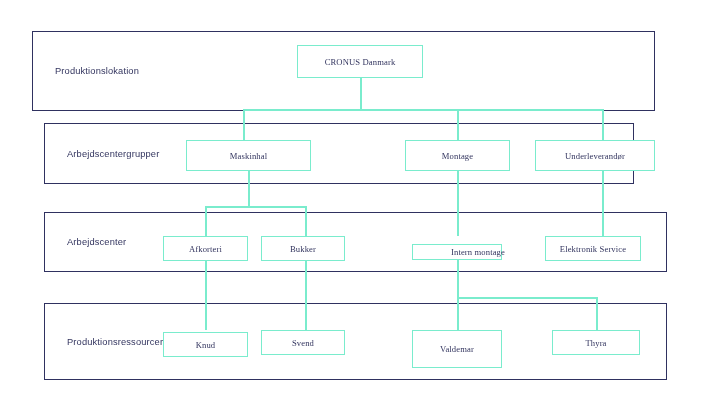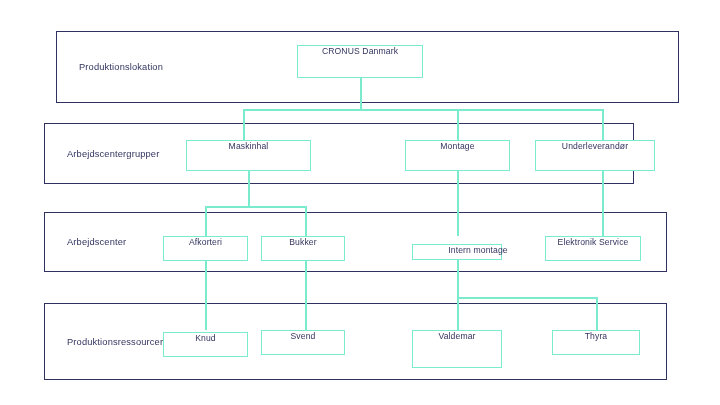--- a/index.html
+++ b/index.html
@@ -38,44 +38,45 @@
     font-family: "Liberation Sans", sans-serif;
   }
 
   
   .node {
     position: absolute;
     box-sizing: border-box;
     border: 1.5px solid #7aeccd;
     background: #ffffff;
     display: flex;
+    align-items: center;
     justify-content: center;
     color: #33355f;
     font-size: 8.6px;
     letter-spacing: 0.12px;
     white-space: nowrap;
     z-index: 6;
-    font-family: Liberation Sans, sans-serif;
+    font-family: Liberation Serif, serif;
   }
 
   
   .conn {
     position: absolute;
     background: #7aeccd;
     z-index: 4;
   }
   .conn.v { width: 1.5px; }
   .conn.h { height: 1.5px; }
 </style>
 </head>
 <body>
 
 <div id="canvas">
 
-  <div class="band" style="left:56px; top:31px; width:623px; height:72px;">
+  <div class="band" style="left:32px; top:31px; width:623px; height:80px;">
     <span class="band-label">Produktionslokation</span>
   </div>
 
   <div class="band" style="left:44px; top:123px; width:590px; height:61px;">
     <span class="band-label">Arbejdscentergrupper</span>
   </div>
 
   <div class="band" style="left:44px; top:212px; width:623px; height:60px;">
     <span class="band-label">Arbejdscenter</span>
   </div>

